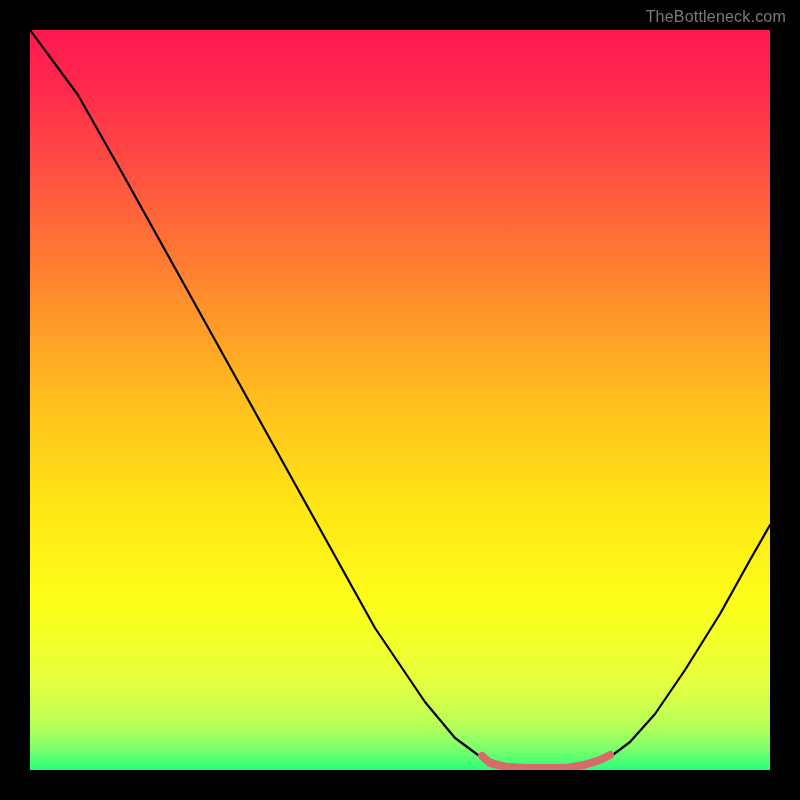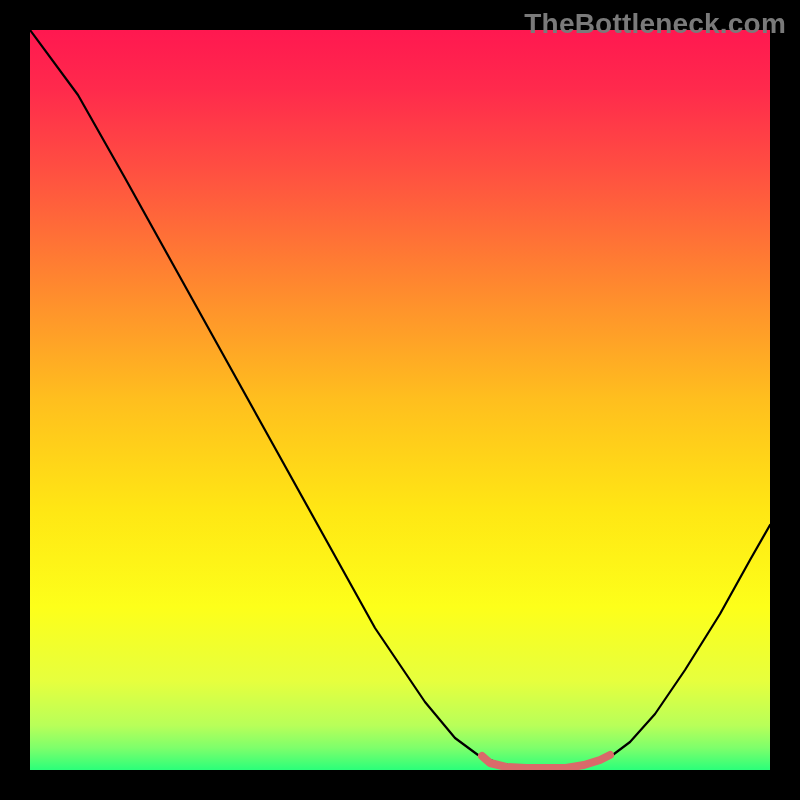--- a/index.html
+++ b/index.html
@@ -2,22 +2,22 @@
 <html><head>
 <meta charset="utf-8">
 <style>
   * { margin: 0; padding: 0; box-sizing: border-box; }
   body { width: 800px; height: 800px; background: #000; position: relative; font-family: Arial, sans-serif; }
   .watermark {
     position: absolute;
     top: 8px;
     right: 14px;
     color: #7a7a7a;
-    font-size: 28px;
-    font-weight: 700;
+    font-size: 16px;
+    font-weight: 400;
     z-index: 10;
     letter-spacing: 0.2px;
   }
   .chart-area {
     position: absolute;
     top: 30px;
     left: 30px;
     width: 740px;
     height: 740px;
   }

